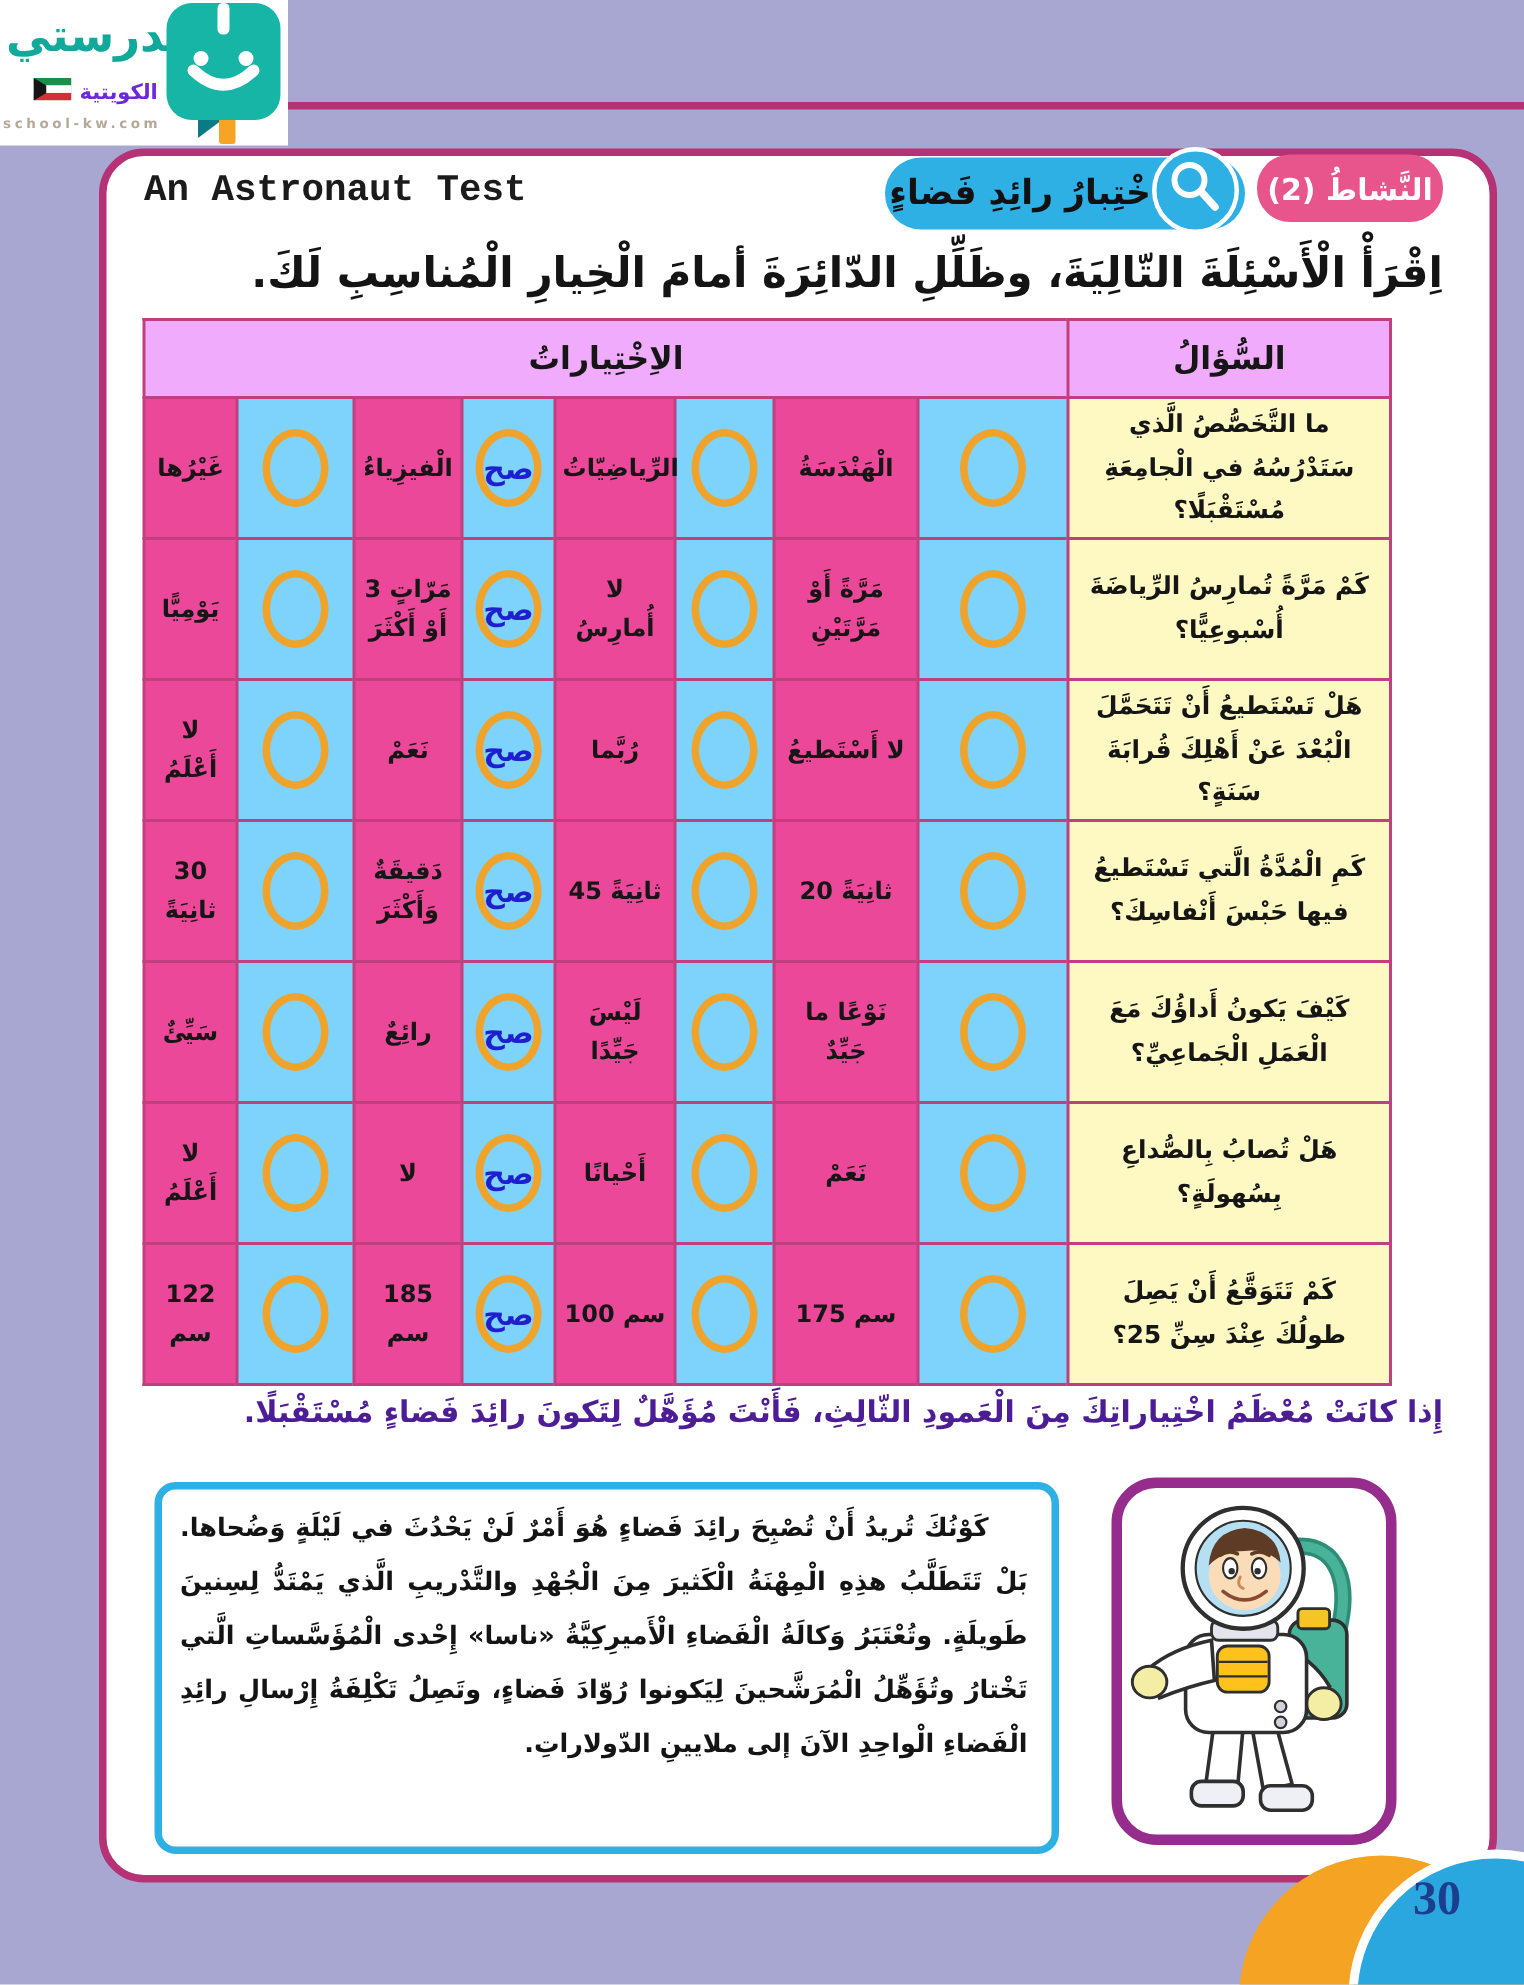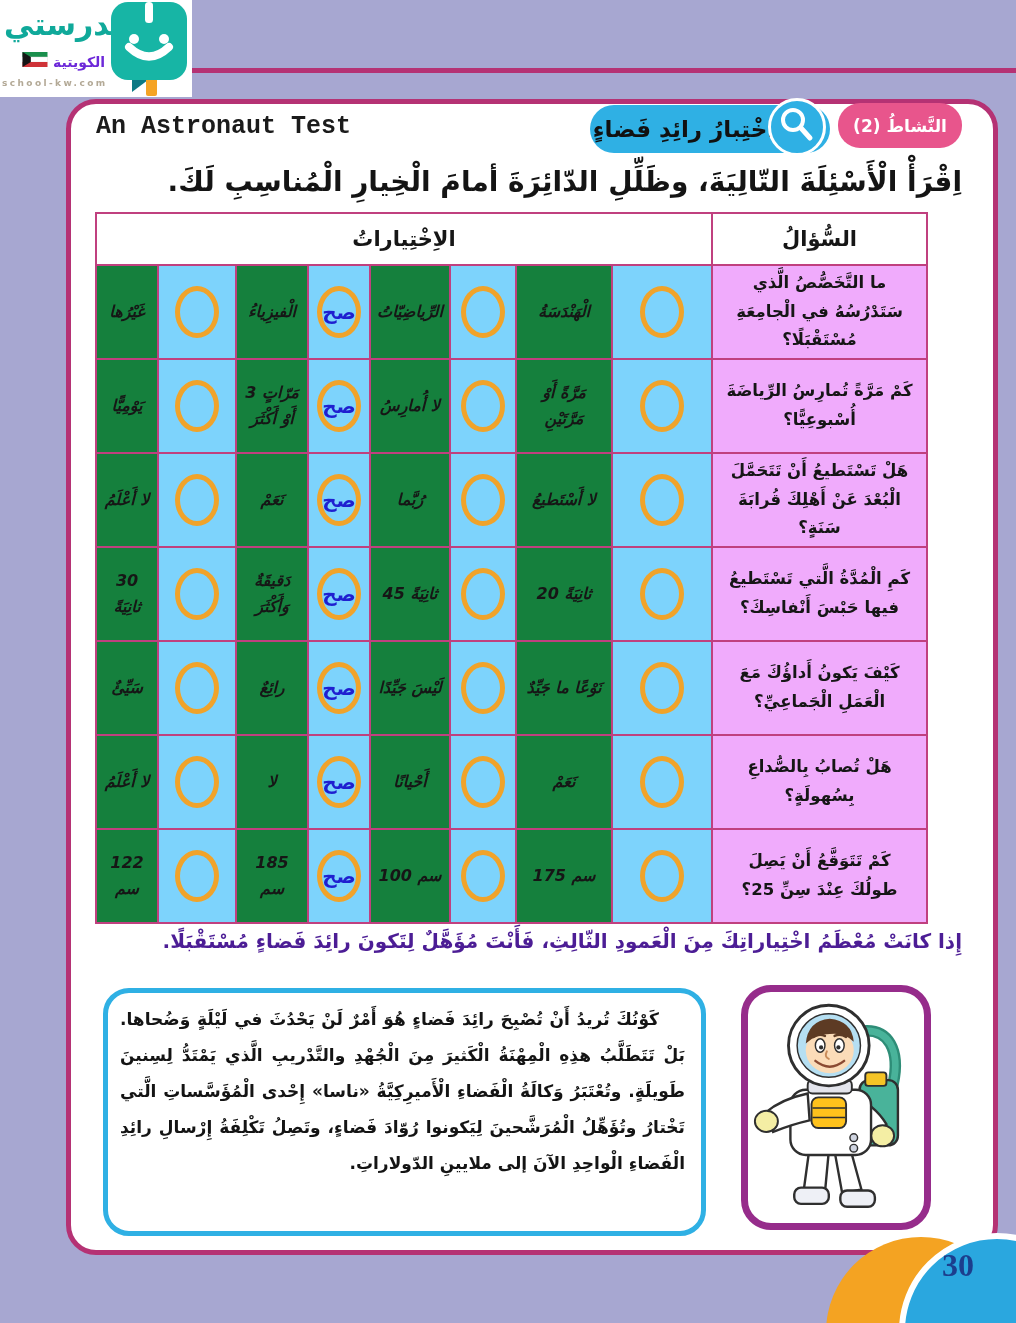--- a/index.html
+++ b/index.html
@@ -24,41 +24,41 @@
   
   .title-en{left:96px;top:112px;font-family:Liberation Mono, monospace;
             font-weight:bold;font-size:25px;color:#1b1b1b;}
   .badge-cyan{left:590px;top:105px;width:240px;height:48px;border-radius:24px;background:#2fb0e4;
               display:flex;align-items:center;justify-content:center;direction:rtl;
               padding-right:52px;box-sizing:border-box;font-size:23px;font-weight:bold;color:#111;}
   .badge-circle{left:768px;top:98px;width:58px;height:58px;border-radius:50%;background:#2fb0e4;
                border:3px solid #fff;box-sizing:border-box;display:flex;align-items:center;justify-content:center;}
   .badge-pink{left:838px;top:103px;width:124px;height:45px;border-radius:22px;background:#e8558c;
               display:flex;align-items:center;justify-content:center;direction:rtl;
-              font-size:17px;font-weight:bold;color:#fff;}
+              font-size:20px;font-weight:bold;color:#fff;}
   .instruction{left:100px;top:165px;width:862px;direction:rtl;text-align:right;
                font-size:28px;font-weight:bold;color:#141414;}
   
   .qtable{left:95px;top:212px;width:831px;border-collapse:collapse;direction:rtl;table-layout:fixed;}
   .qtable th,.qtable td{border:2px solid #c0407f;padding:2px 4px;}
-  .qtable th{background:#ffffff;font-size:21px;font-weight:bold;height:46px;}
-  .q-cell{background:#f0abfc;font-size:16.5px;font-weight:bold;text-align:center;
+  .qtable th{background:#f0abfc;font-size:21px;font-weight:bold;height:46px;}
+  .q-cell{background:#fef9c3;font-size:16.5px;font-weight:bold;text-align:center;
           line-height:1.75;padding:2px 10px !important;}
   .c-cell{background:#7dd3fc;}
-  .l-cell{background:#15803d;direction:ltr;text-align:center;font-size:16px;font-weight:bold;line-height:1.6;font-style:italic;}
+  .l-cell{background:#ec4899;direction:ltr;text-align:center;font-size:16px;font-weight:bold;line-height:1.6;}
   .qtable tbody tr{height:94px;}
   .circle{width:44px;height:52px;border:5px solid #f0a32a;border-radius:50%;box-sizing:border-box;
           margin:0 auto;display:flex;align-items:center;justify-content:center;}
   .check{color:#1f1fd0;font-size:20px;font-weight:bold;line-height:1;}
   
   .result{left:96px;top:929px;width:866px;direction:rtl;text-align:right;
           font-size:20px;font-weight:bold;color:#4c1d95;}
   
   .infobox{left:103px;top:988px;width:603px;height:248px;border:5px solid #2fb0e4;
-           border-radius:26px;box-sizing:border-box;background:#fff;overflow:hidden;}
+           border-radius:14px;box-sizing:border-box;background:#fff;overflow:hidden;}
   .infobox-text{direction:rtl;text-align:justify;padding:8px 16px 0 12px;
                 font-size:17px;font-weight:bold;line-height:2.12;color:#141414;text-indent:26px;}
   
   .astro-frame{left:741px;top:985px;width:190px;height:245px;border:7px solid #962c8b;
                border-radius:30px;box-sizing:border-box;background:#fff;
                display:flex;align-items:center;justify-content:center;}
   
   .corner-orange{left:826px;top:1237px;width:190px;height:190px;border-radius:50%;background:#f4a322;}
   .corner-blue{left:899px;top:1233px;width:196px;height:196px;border-radius:50%;background:#2aa7df;
                border:6px solid #ffffff;box-sizing:border-box;}

